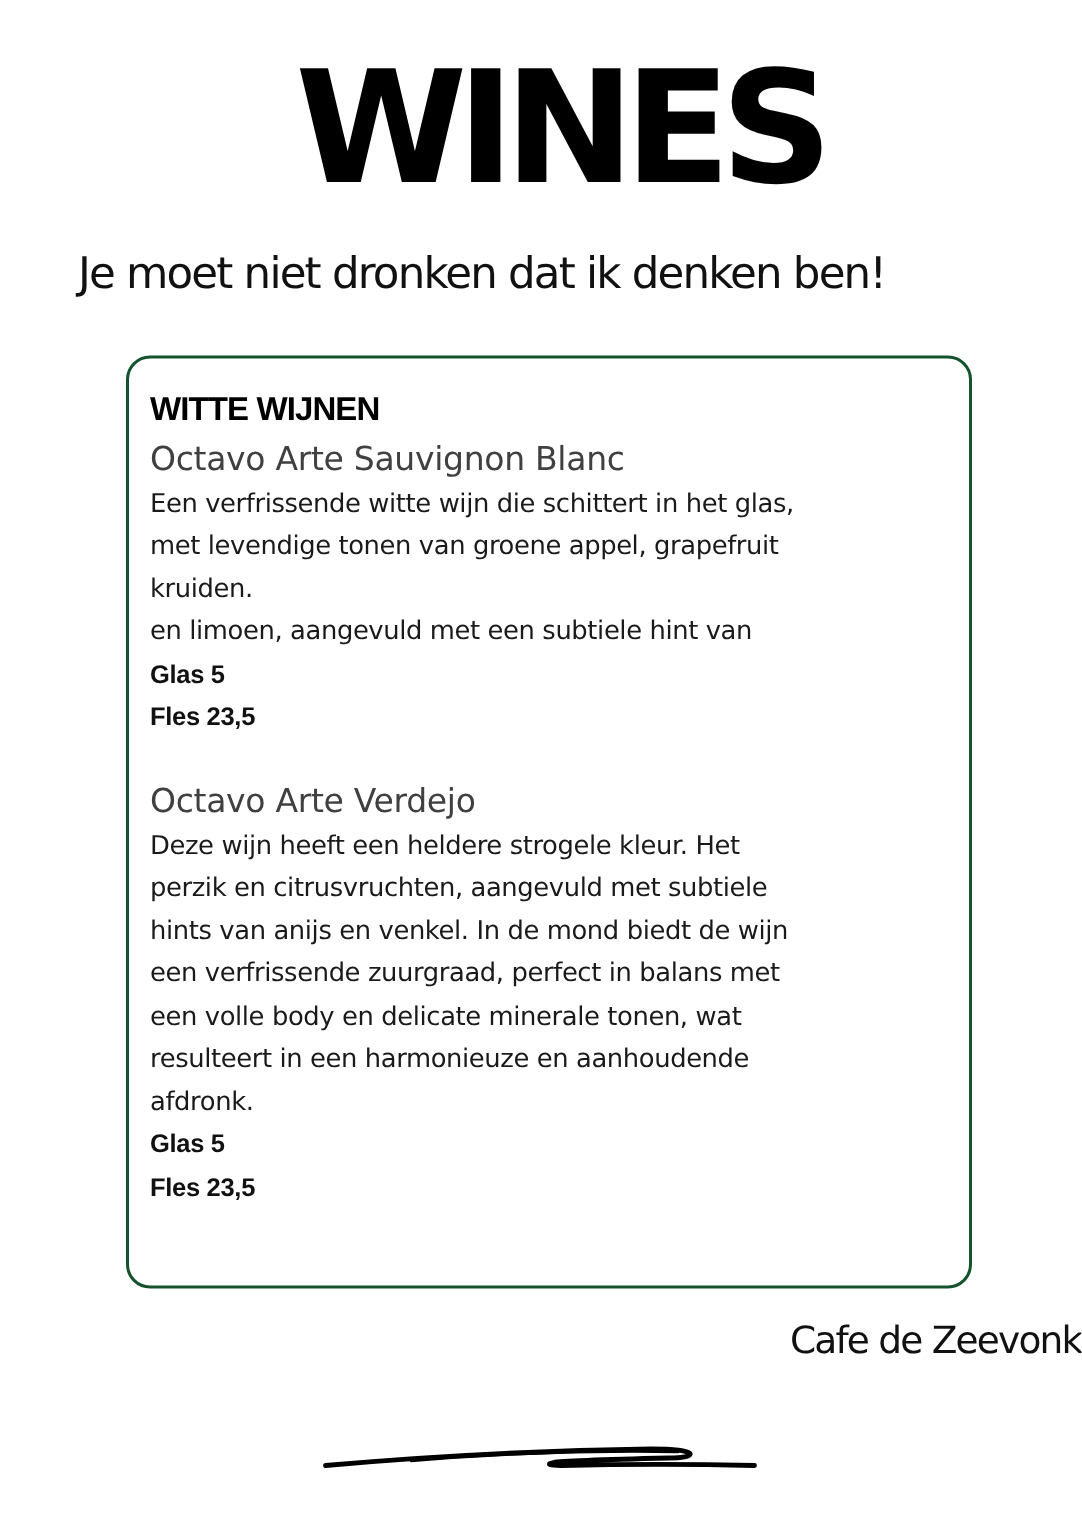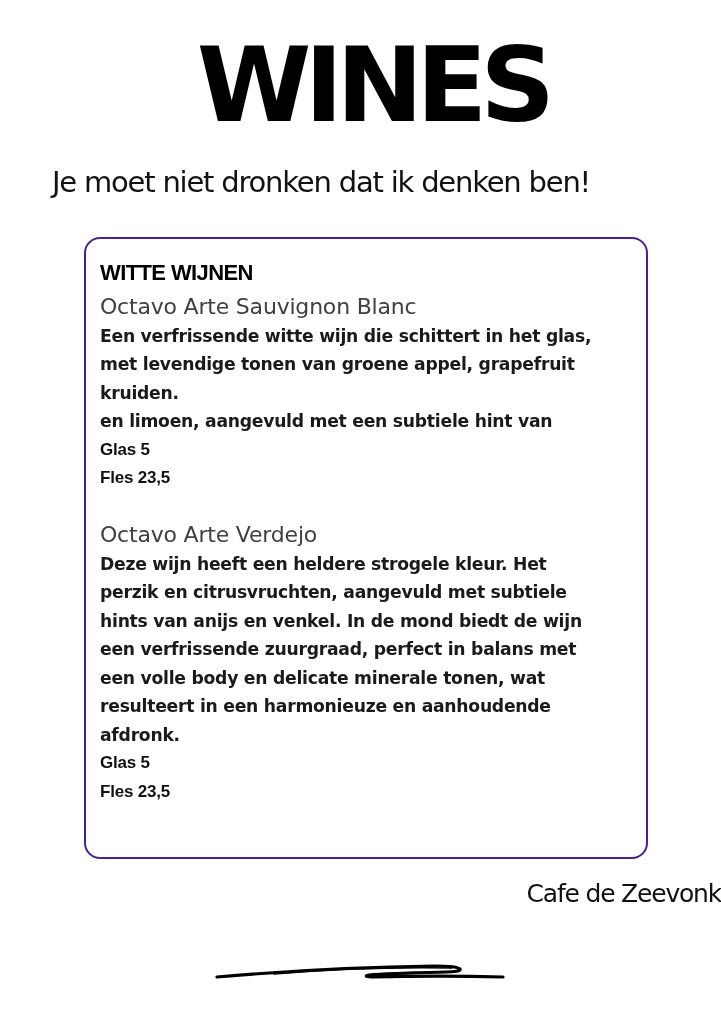--- a/index.html
+++ b/index.html
@@ -41,21 +41,21 @@
       line-height: 40px;
       letter-spacing: -1.2px;
       color: #111111;
     }
     .menu-box {
       position: absolute;
       left: 84px;
       top: 237px;
       width: 560px;
       height: 618px;
-      border: 2px solid #4c1d95;
+      border: 2px solid #14532d;
       border-radius: 16px;
       box-sizing: content-box;
     }
     .menu-inner {
       position: absolute;
       left: 14px;
       top: 18px;
       right: 10px;
     }
     .section-title {
@@ -74,21 +74,21 @@
       line-height: 28.5px;
       letter-spacing: -0.2px;
       color: #404040;
     }
     .wine-desc {
       font-family: "DejaVu Sans", sans-serif;
       font-size: 17.2px;
       line-height: 28.5px;
       letter-spacing: -0.25px;
       color: #1a1a1a;
-      font-weight: bold;
+      font-weight: normal;
     }
     .wine-price {
       font-family: Liberation Sans, sans-serif;
       font-weight: bold;
       font-size: 17px;
       line-height: 28.5px;
       letter-spacing: -0.2px;
       color: #111111;
     }
     .wine-spacer {

